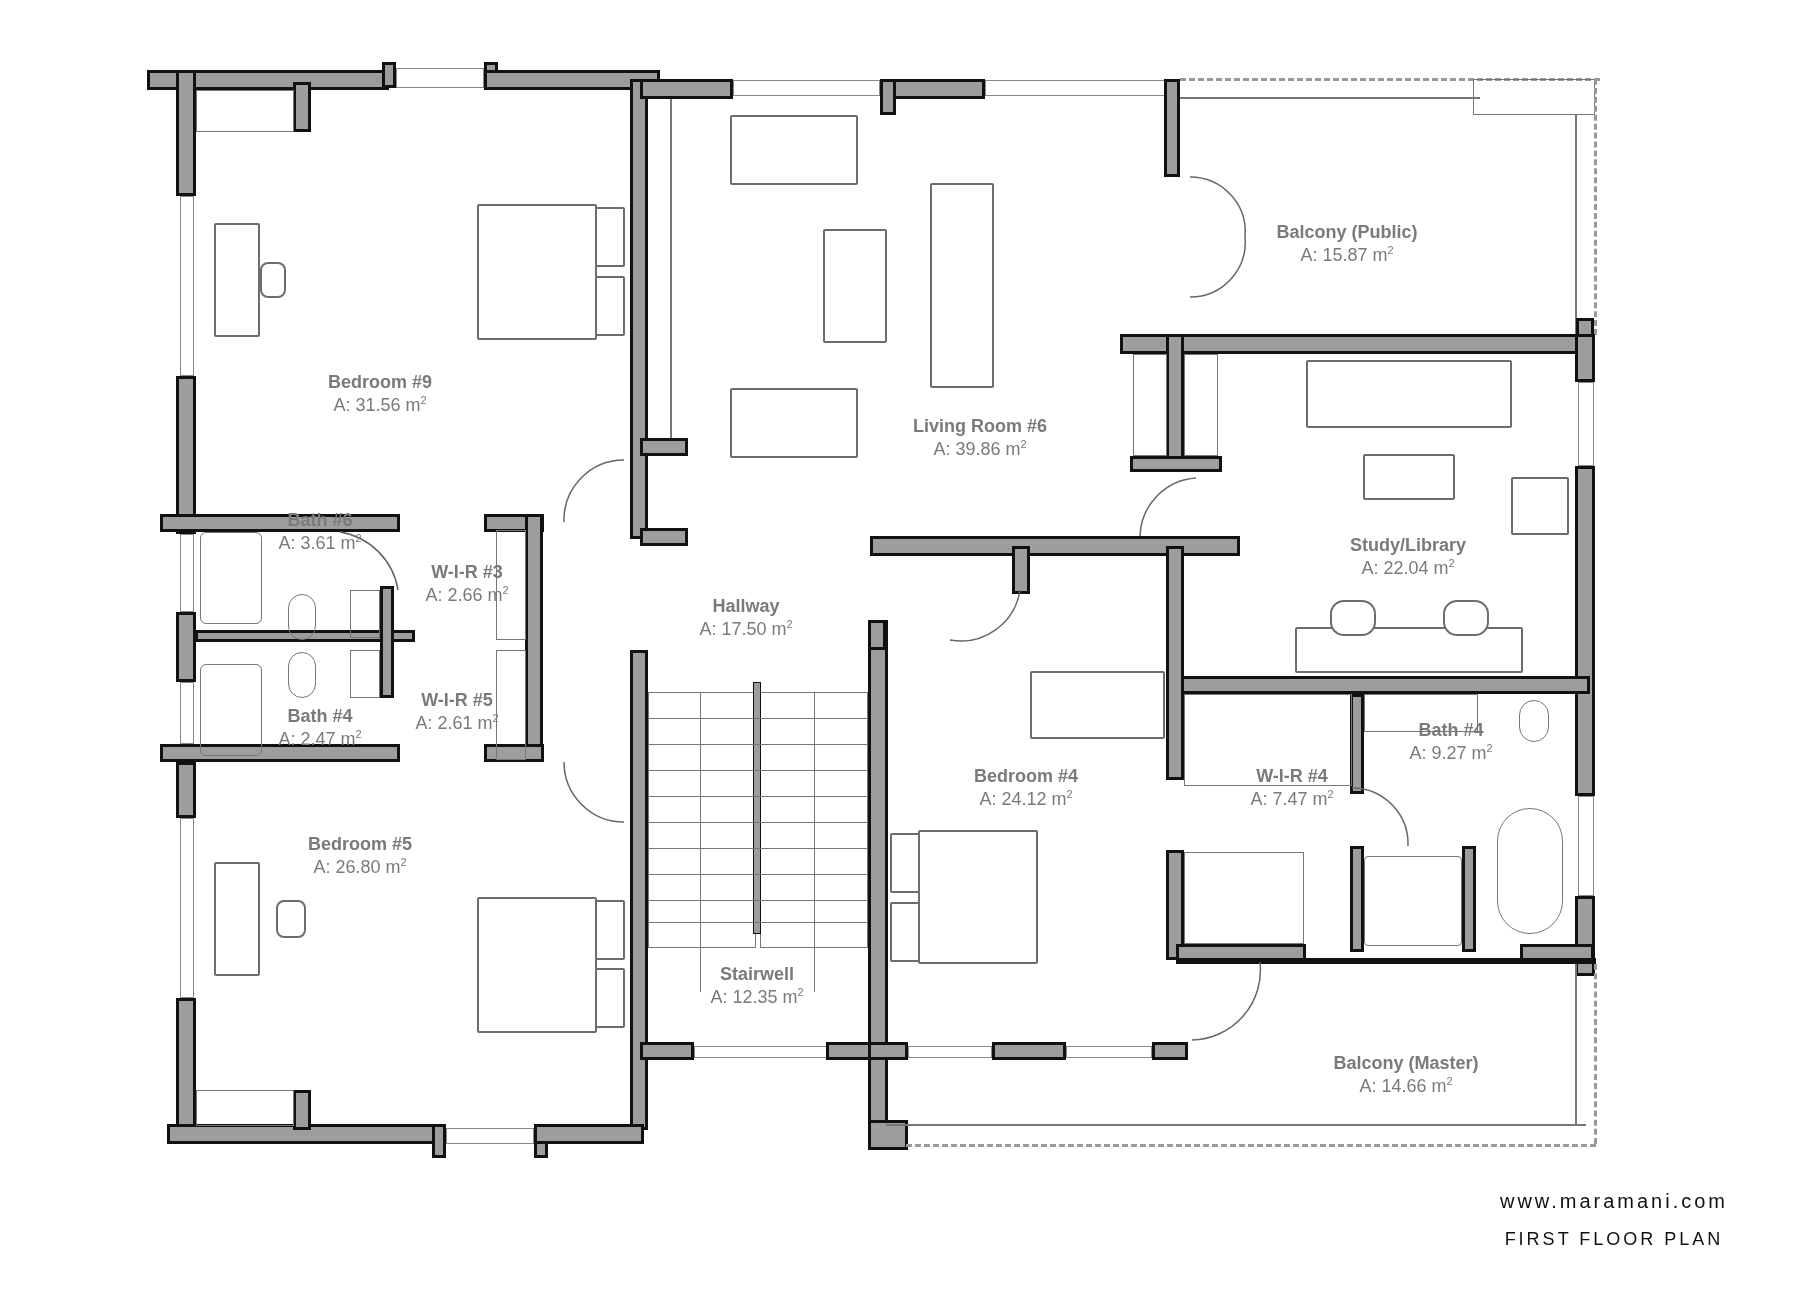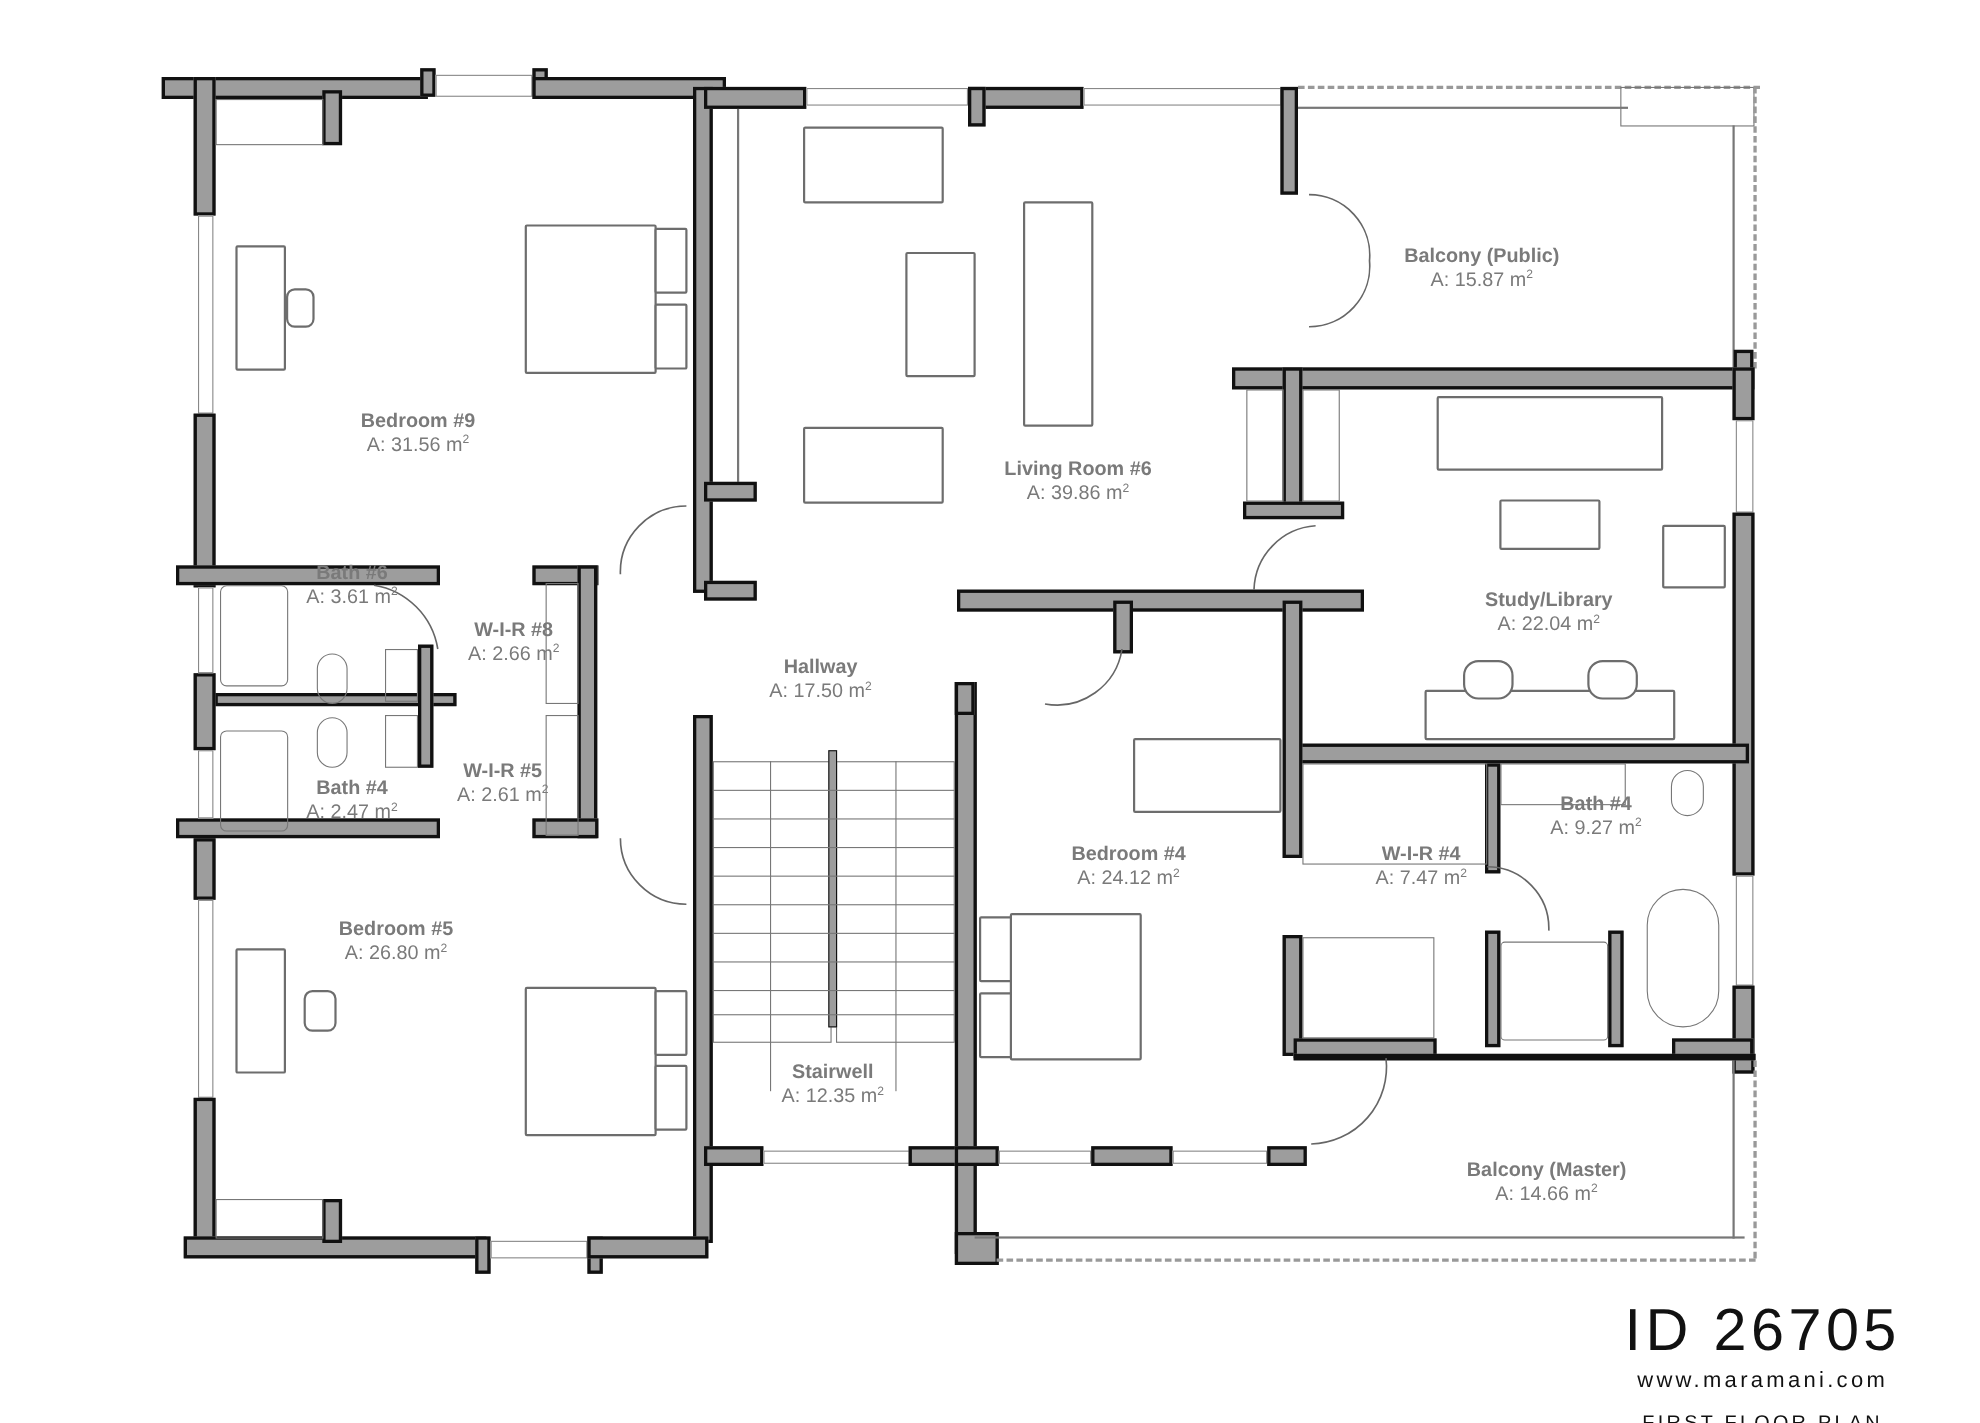--- a/index.html
+++ b/index.html
@@ -183,21 +183,21 @@
 
   <div class="label" style="left:380px;top:372px;">
     <span class="name">Bedroom #9</span>
     <span class="area"><span>A: </span><span>31.56</span> <span>m</span><sup>2</sup></span>
   </div>
   <div class="label" style="left:320px;top:510px;">
     <span class="name">Bath #6</span>
     <span class="area"><span>A: </span><span>3.61</span> <span>m</span><sup>2</sup></span>
   </div>
   <div class="label" style="left:467px;top:562px;">
-    <span class="name">W-I-R #8</span>
+    <span class="name">W-I-R #3</span>
     <span class="area"><span>A: </span><span>2.66</span> <span>m</span><sup>2</sup></span>
   </div>
   <div class="label" style="left:320px;top:706px;">
     <span class="name">Bath #4</span>
     <span class="area"><span>A: </span><span>2.47</span> <span>m</span><sup>2</sup></span>
   </div>
   <div class="label" style="left:457px;top:690px;">
     <span class="name">W-I-R #5</span>
     <span class="area"><span>A: </span><span>2.61</span> <span>m</span><sup>2</sup></span>
   </div>
@@ -250,16 +250,15 @@
       <path d="M 1020 590 A 60 60 0 0 1 950 640"></path>
       <path d="M 1196 478 A 60 60 0 0 0 1140 536"></path>
       <path d="M 1190 177 A 55 55 0 0 1 1245 237 A 55 55 0 0 1 1190 297"></path>
       <path d="M 1352 788 A 56 56 0 0 1 1408 846"></path>
       <path d="M 1260 962 A 70 70 0 0 1 1192 1040"></path>
     </g>
   </svg>
 </div>
 
 <div id="footer">
-  <div class="id">ID 26705</div>
   <div class="url">www.maramani.com</div>
   <div class="sub">FIRST FLOOR PLAN</div>
 </div>
 
 </body></html>

